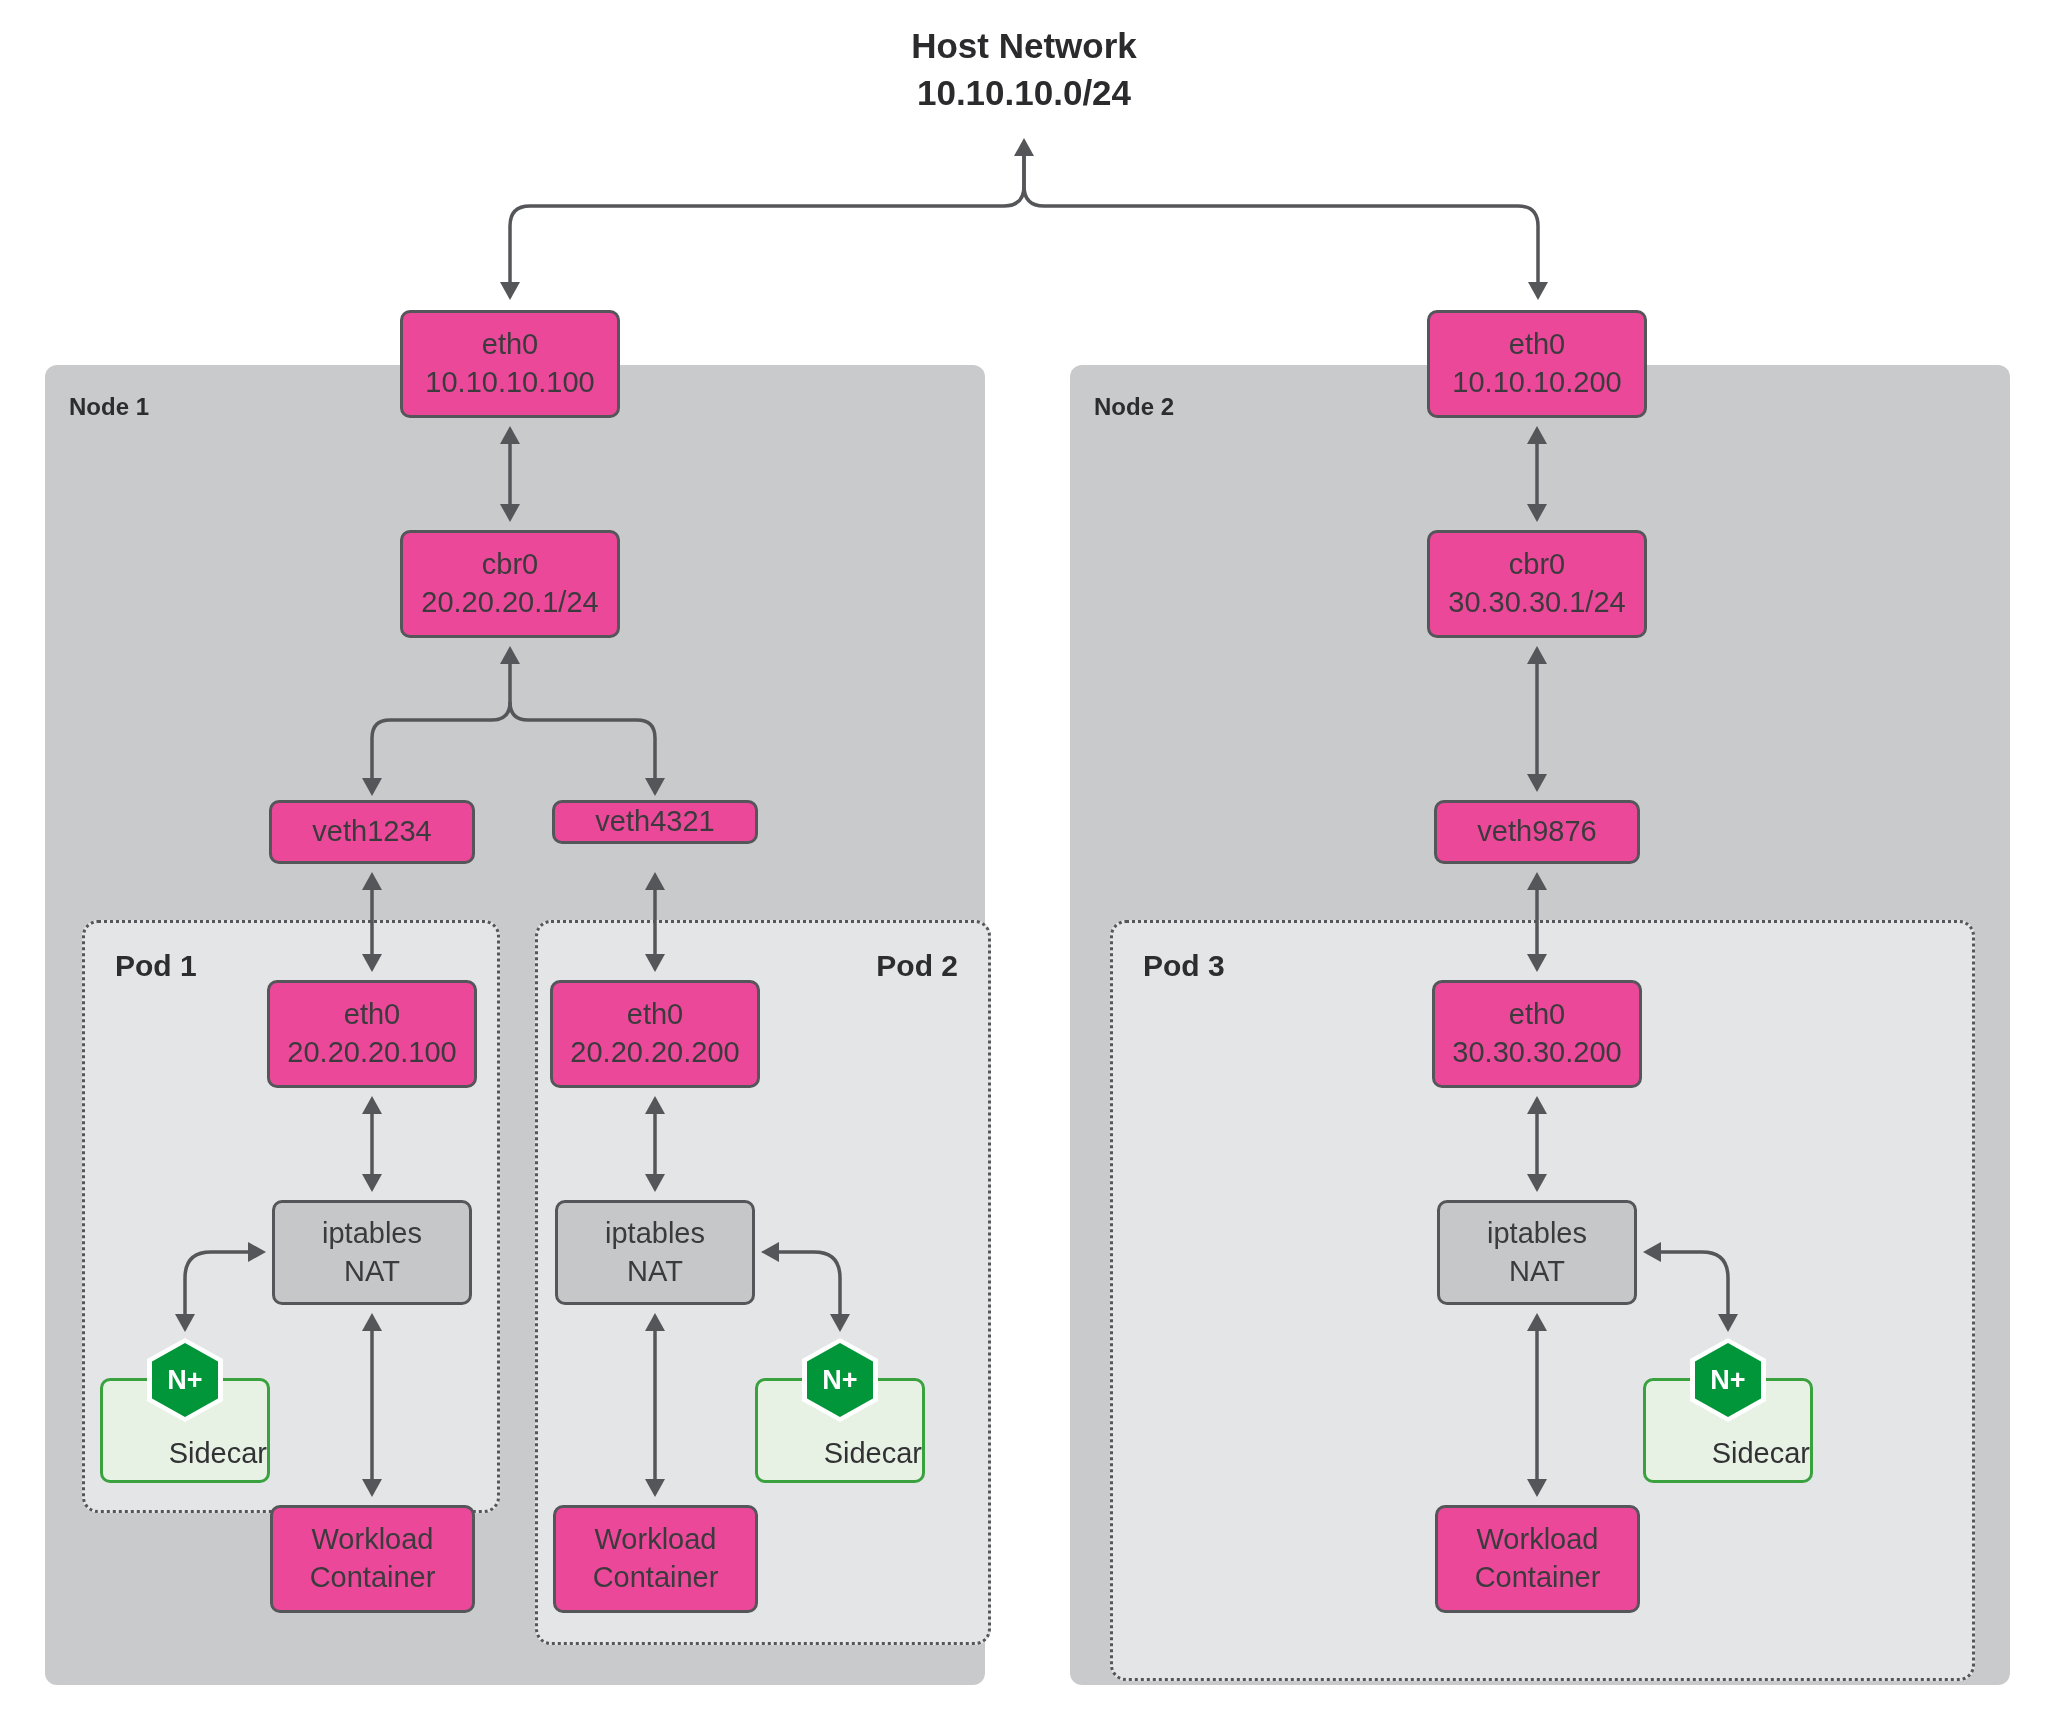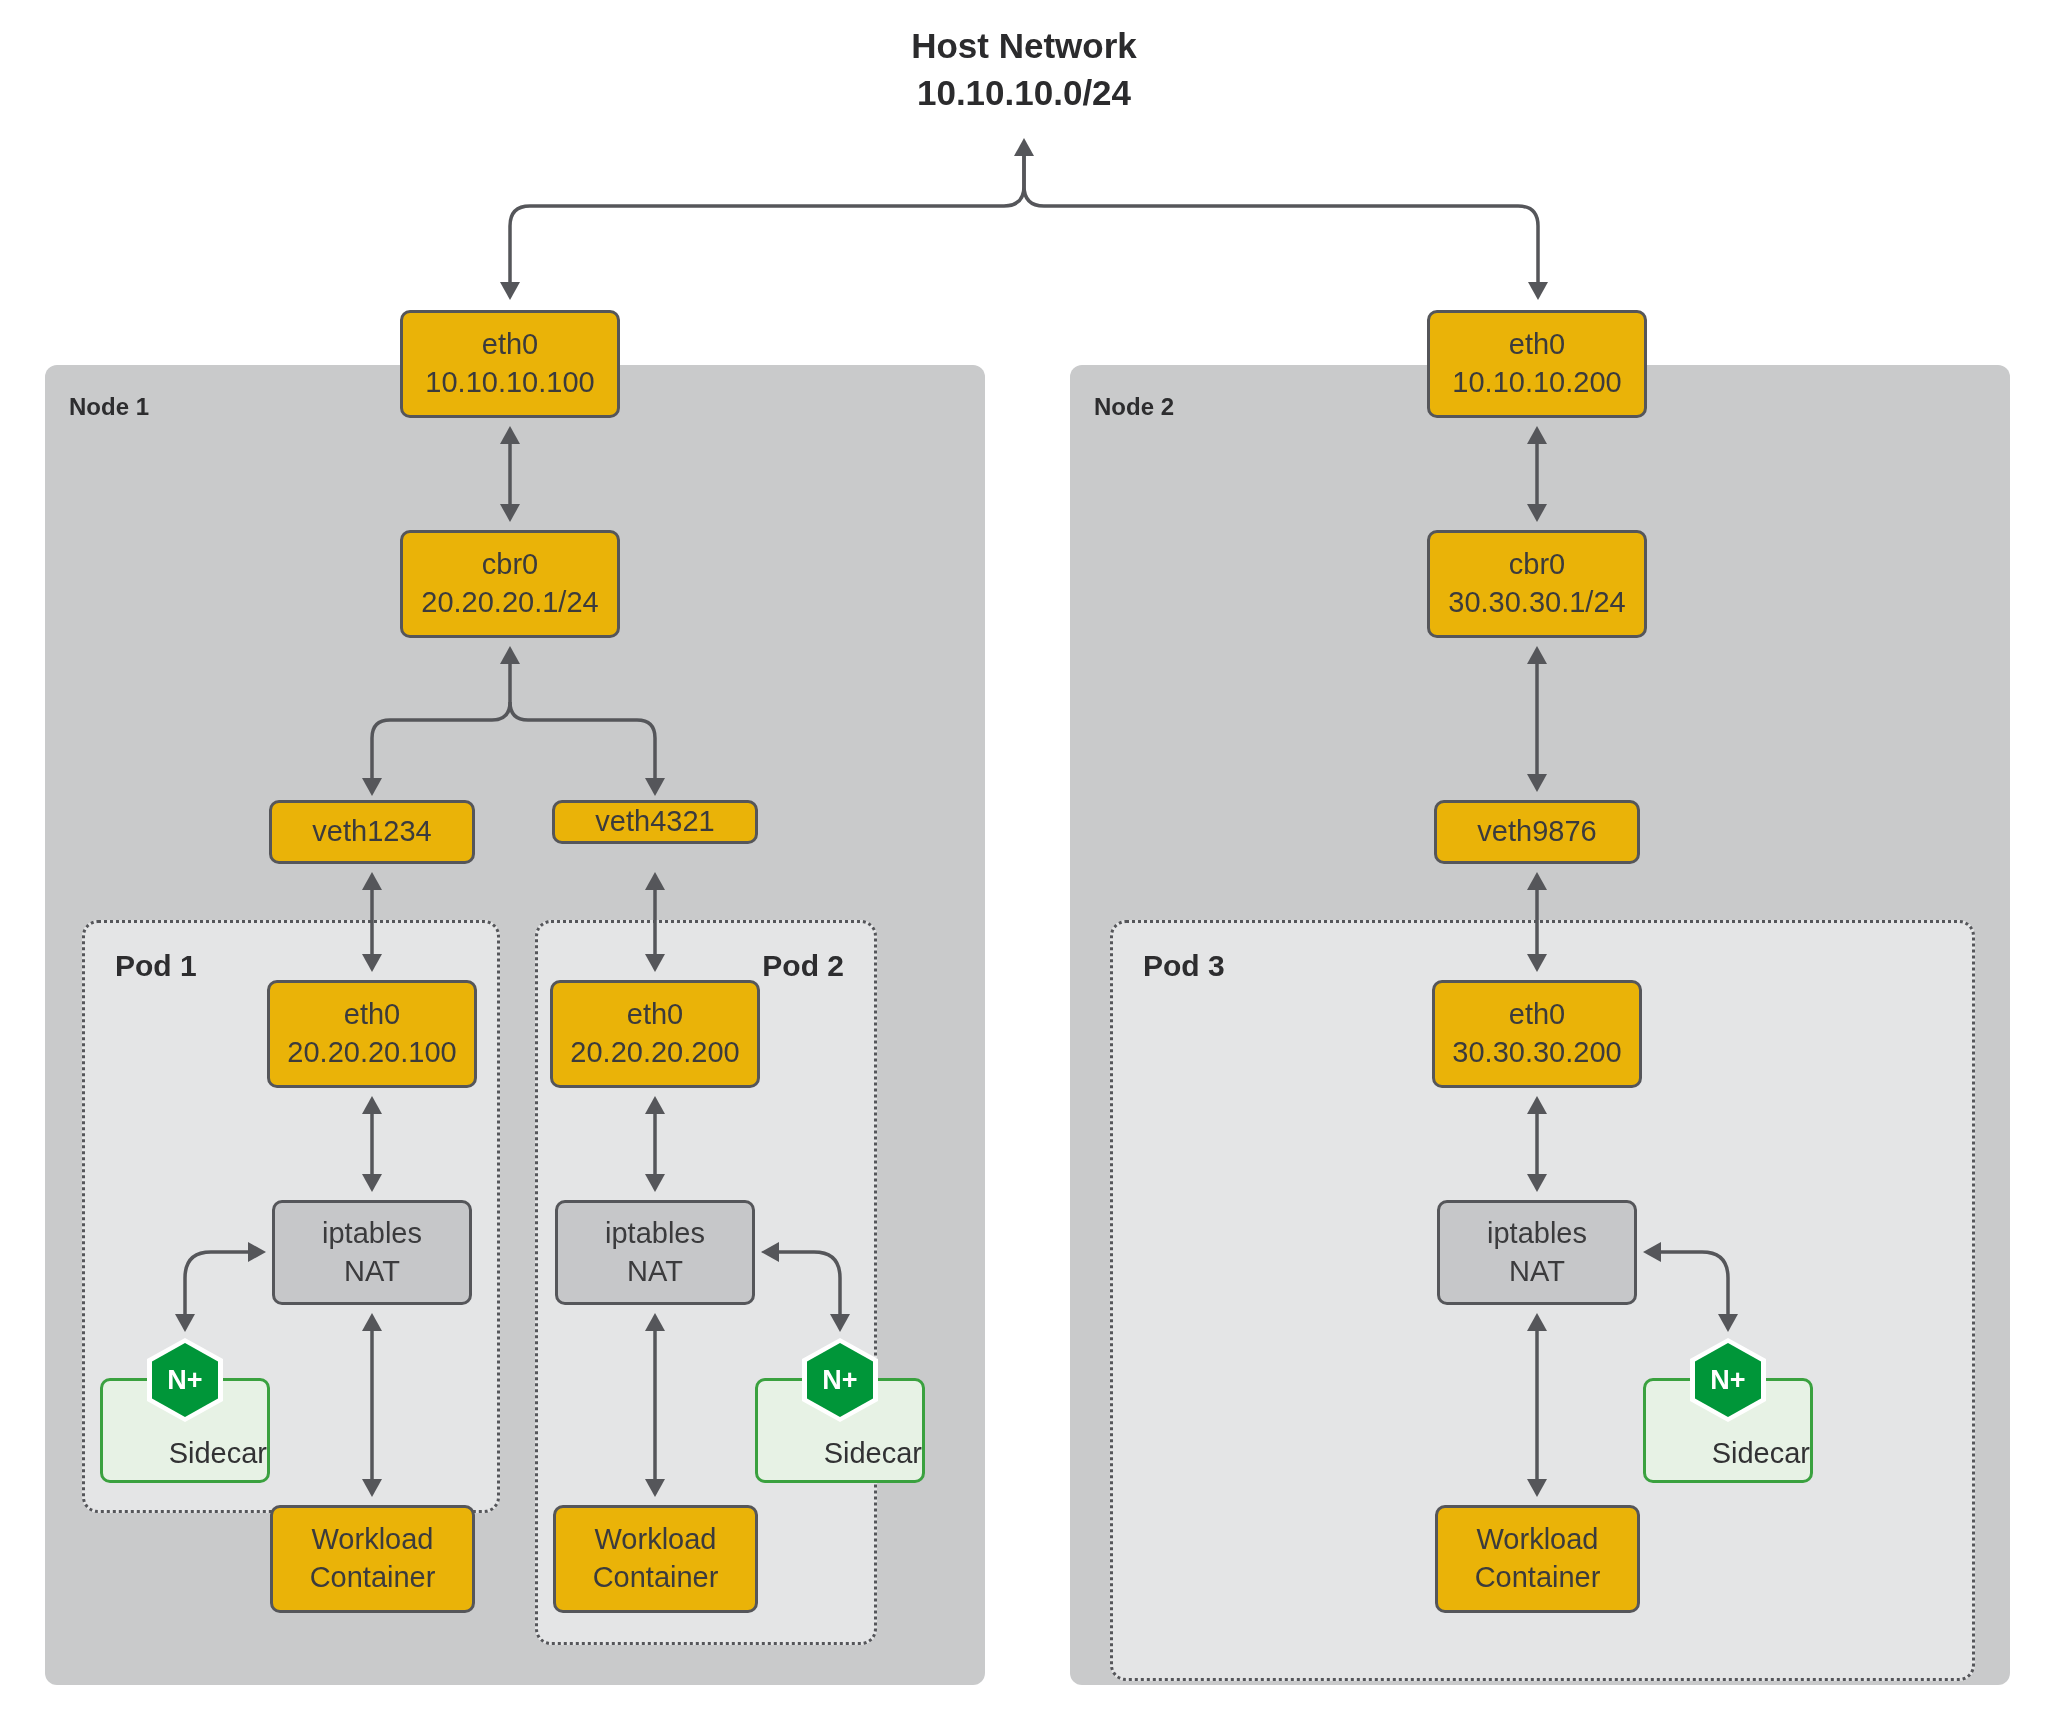--- a/index.html
+++ b/index.html
@@ -59,21 +59,21 @@
 
   .connectors {
     position: absolute;
     left: 0; top: 0;
     z-index: 2;
     pointer-events: none;
   }
 
   .box {
     position: absolute;
-    background: #eab308;
+    background: #ec4899;
     border: 3px solid var(--line, #55565a);
     border-radius: 10px;
     display: flex;
     flex-direction: column;
     align-items: center;
     justify-content: center;
     text-align: center;
     font-size: 29px;
     font-weight: 500;
     color: var(--text, #3b3b3d);
@@ -142,21 +142,21 @@
   <div class="node" style="left:45px;top:365px;width:940px;height:1320px">
     <div class="node-label">Node 1</div>
   </div>
   <div class="node" style="left:1070px;top:365px;width:940px;height:1320px">
     <div class="node-label">Node 2</div>
   </div>
 
   <div class="pod" style="left:82px;top:920px;width:418px;height:593px">
     <div class="pod-label pl-left">Pod 1</div>
   </div>
-  <div class="pod" style="left:535px;top:920px;width:342px;height:725px">
+  <div class="pod" style="left:535px;top:920px;width:456px;height:725px">
     <div class="pod-label pl-right">Pod 2</div>
   </div>
   <div class="pod" style="left:1110px;top:920px;width:865px;height:761px">
     <div class="pod-label pl-left">Pod 3</div>
   </div>
 
   <svg class="connectors" width="2048" height="1714" viewBox="0 0 2048 1714">
     <g stroke="#55565a" stroke-width="3.5" fill="none">
 
       <path d="M 510 290 L 510 226 Q 510 206 530 206 L 1004 206 Q 1024 206 1024 186 L 1024 150"></path>

